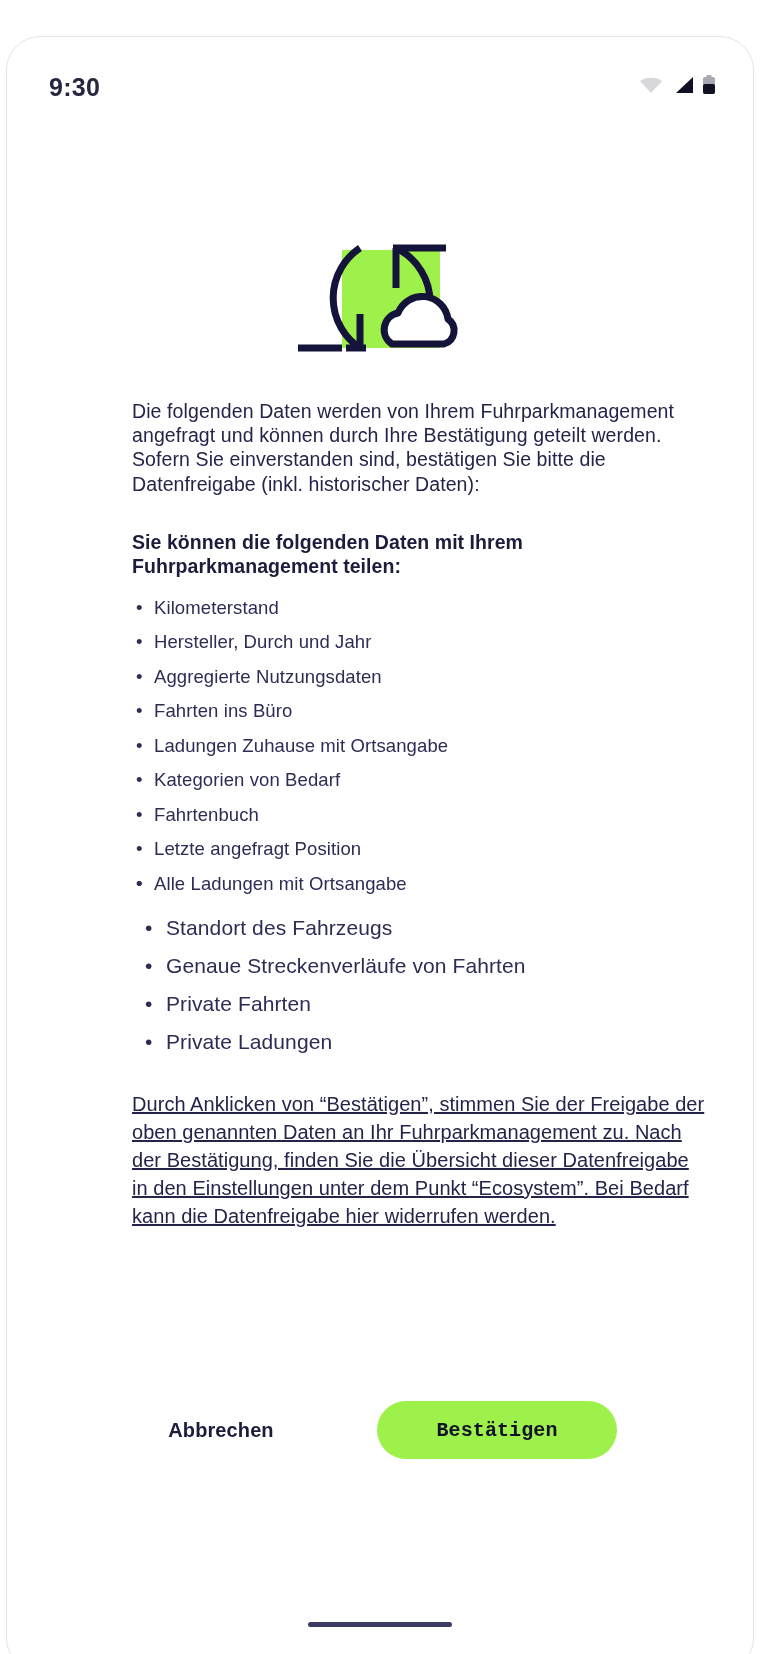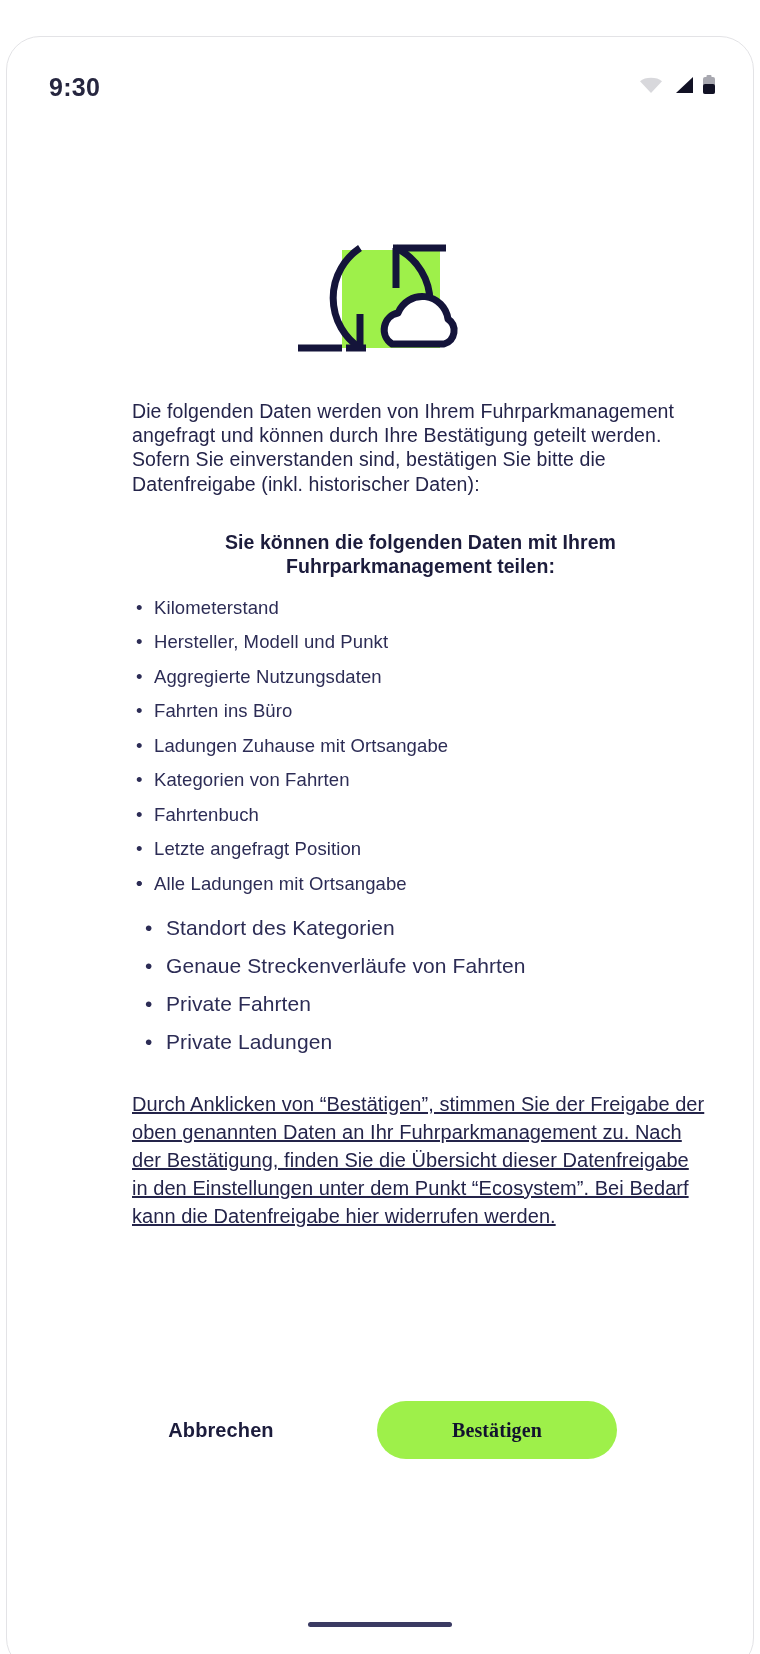--- a/index.html
+++ b/index.html
@@ -84,21 +84,20 @@
     letter-spacing: 0.1px;
   }
 
   .section-head {
     font-size: 19.5px;
     line-height: 24.5px;
     font-weight: bold;
     color: #1c1c3c;
     margin: 34px 0 0 0;
     letter-spacing: 0.05px;
-    text-align: center;
   }
 
   ul.bullets {
     list-style: none;
     margin: 0;
     padding: 0;
   }
   ul.bullets li {
     position: relative;
     color: #2c2c55;
@@ -171,21 +170,21 @@
     padding: 14px 0;
     letter-spacing: 0.1px;
   }
   #confirm-button {
     flex: 0 0 auto;
     width: 240px;
     height: 58px;
     border: none;
     border-radius: 29px;
     background: #9ef04a;
-    font-family: Liberation Serif, serif;
+    font-family: Liberation Mono, monospace;
     font-size: 20px;
     font-weight: bold;
     color: #12122e;
     cursor: pointer;
     letter-spacing: 0.1px;
     text-align: center;
   }
 
   
   #home-indicator {
@@ -253,34 +252,34 @@
   </div>
 
   <div id="content">
 
     <p class="intro-para">Die folgenden Daten werden von Ihrem Fuhrparkmanagement angefragt und können durch Ihre Bestätigung geteilt werden. Sofern Sie einverstanden sind, bestätigen Sie bitte die Datenfreigabe (inkl. historischer Daten):</p>
 
     <h2 class="section-head">Sie können die folgenden Daten mit Ihrem Fuhrparkmanagement teilen:</h2>
 
     <ul class="bullets" id="share-list">
       <li><span class="dot">•</span><span>Kilometerstand</span></li>
-      <li><span class="dot">•</span><span>Hersteller, Modell und Punkt</span></li>
+      <li><span class="dot">•</span><span>Hersteller, Durch und Jahr</span></li>
       <li><span class="dot">•</span><span>Aggregierte Nutzungsdaten</span></li>
       <li><span class="dot">•</span><span>Fahrten ins Büro</span></li>
       <li><span class="dot">•</span><span>Ladungen Zuhause mit Ortsangabe</span></li>
-      <li><span class="dot">•</span><span>Kategorien von Fahrten</span></li>
+      <li><span class="dot">•</span><span>Kategorien von Bedarf</span></li>
       <li><span class="dot">•</span><span>Fahrtenbuch</span></li>
       <li><span class="dot">•</span><span>Letzte angefragt Position</span></li>
       <li><span class="dot">•</span></li>
       <li><span class="dot">•</span><span>Alle Ladungen mit Ortsangabe</span></li>
     </ul>
 
 
     <ul class="bullets" id="hidden-list">
-      <li><span class="dot">•</span><span>Standort des Kategorien</span></li>
+      <li><span class="dot">•</span><span>Standort des Fahrzeugs</span></li>
       <li><span class="dot">•</span><span>Genaue Streckenverläufe von Fahrten</span></li>
       <li><span class="dot">•</span><span>Private Fahrten</span></li>
       <li><span class="dot">•</span><span>Private Ladungen</span></li>
     </ul>
 
     <p id="closing-para">Durch Anklicken von “Bestätigen”, stimmen Sie der Freigabe der oben genannten Daten an Ihr Fuhrparkmanagement zu. Nach der Bestätigung, finden Sie die Übersicht dieser Datenfreigabe in den Einstellungen unter dem Punkt “Ecosystem”. Bei Bedarf kann die Datenfreigabe hier widerrufen werden.</p>
   </div>
 
   <div id="actions">
     <button id="cancel-button">Abbrechen</button>

